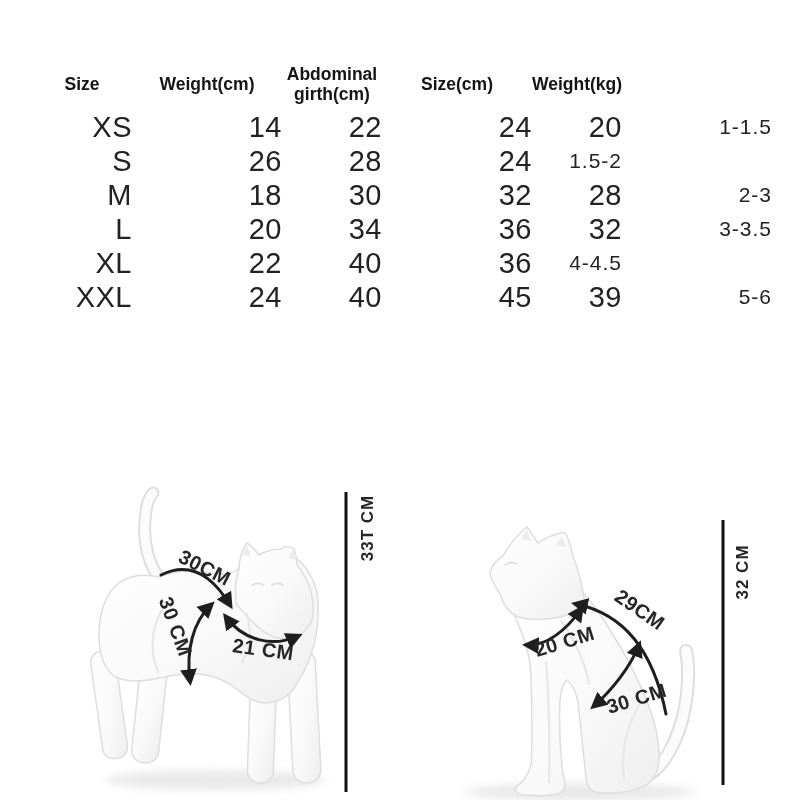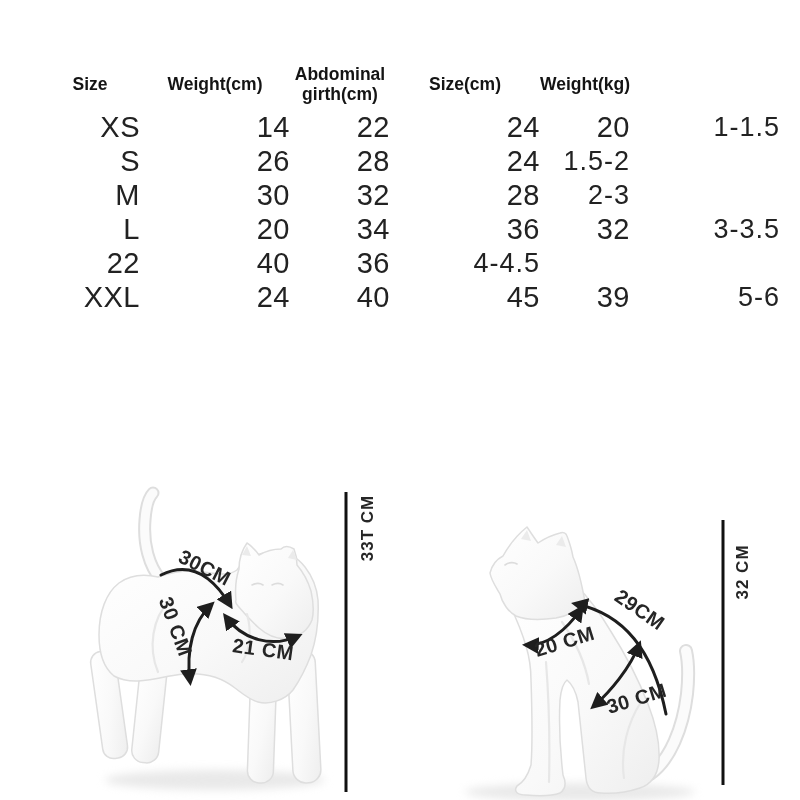--- a/index.html
+++ b/index.html
@@ -1,32 +1,32 @@
 <!DOCTYPE html>
 <html><head>
 <meta charset="utf-8">
 <style>
   html,body{margin:0;padding:0;background:#ffffff;}
   .canvas{
     position:relative;width:800px;height:800px;background:#ffffff;overflow:hidden;
     font-family:"Liberation Sans",sans-serif;color:#1c1c1c;
   }
   
-  .sizetable{position:absolute;left:40px;top:58px;width:740px;}
+  .sizetable{position:absolute;left:32px;top:58px;width:740px;}
   .thead,.trow{display:grid;grid-template-columns:100px 150px 100px 150px 90px 150px;align-items:center;}
   .thead{height:52px;}
   .th{
     text-align:center;font-weight:bold;font-size:17.5px;line-height:1.15;color:#141414;
   }
   .trow{height:34px;}
   .td{
     text-align:right;font-size:29px;font-weight:400;color:#222;letter-spacing:0.5px;
     white-space:nowrap;
   }
-  .td.weight{font-size:27px;letter-spacing:1px;}
+  .td.weight{font-size:21px;letter-spacing:1px;}
   
   .diagrams{position:absolute;left:0;top:440px;width:800px;height:360px;}
   svg{display:block;}
   .cat-shadow{filter:blur(4px);}
   .meas{stroke:#1e1e1e;stroke-width:3;fill:none;stroke-linecap:round;}
   .hline{stroke:#111;stroke-width:3;}
   .meas-label{
     font-family:"Liberation Sans",sans-serif;font-weight:bold;fill:#262626;
     text-anchor:middle;letter-spacing:0.5px;
   }
@@ -59,34 +59,36 @@
     </div>
     <div class="trow">
       <div class="td">S</div>
       <div class="td">26</div>
       <div class="td">28</div>
       <div class="td">24</div>
       <div class="td weight">1.5-2</div>
     </div>
     <div class="trow">
       <div class="td">M</div>
+      <div class="td">18</div>
       <div class="td">30</div>
       <div class="td">32</div>
       <div class="td">28</div>
       <div class="td weight">2-3</div>
     </div>
     <div class="trow">
       <div class="td">L</div>
       <div class="td">20</div>
       <div class="td">34</div>
       <div class="td">36</div>
       <div class="td">32</div>
       <div class="td weight">3-3.5</div>
     </div>
     <div class="trow">
+      <div class="td">XL</div>
       <div class="td">22</div>
       <div class="td">40</div>
       <div class="td">36</div>
       <div class="td weight">4-4.5</div>
     </div>
     <div class="trow">
       <div class="td">XXL</div>
       <div class="td">24</div>
       <div class="td">40</div>
       <div class="td">45</div>

